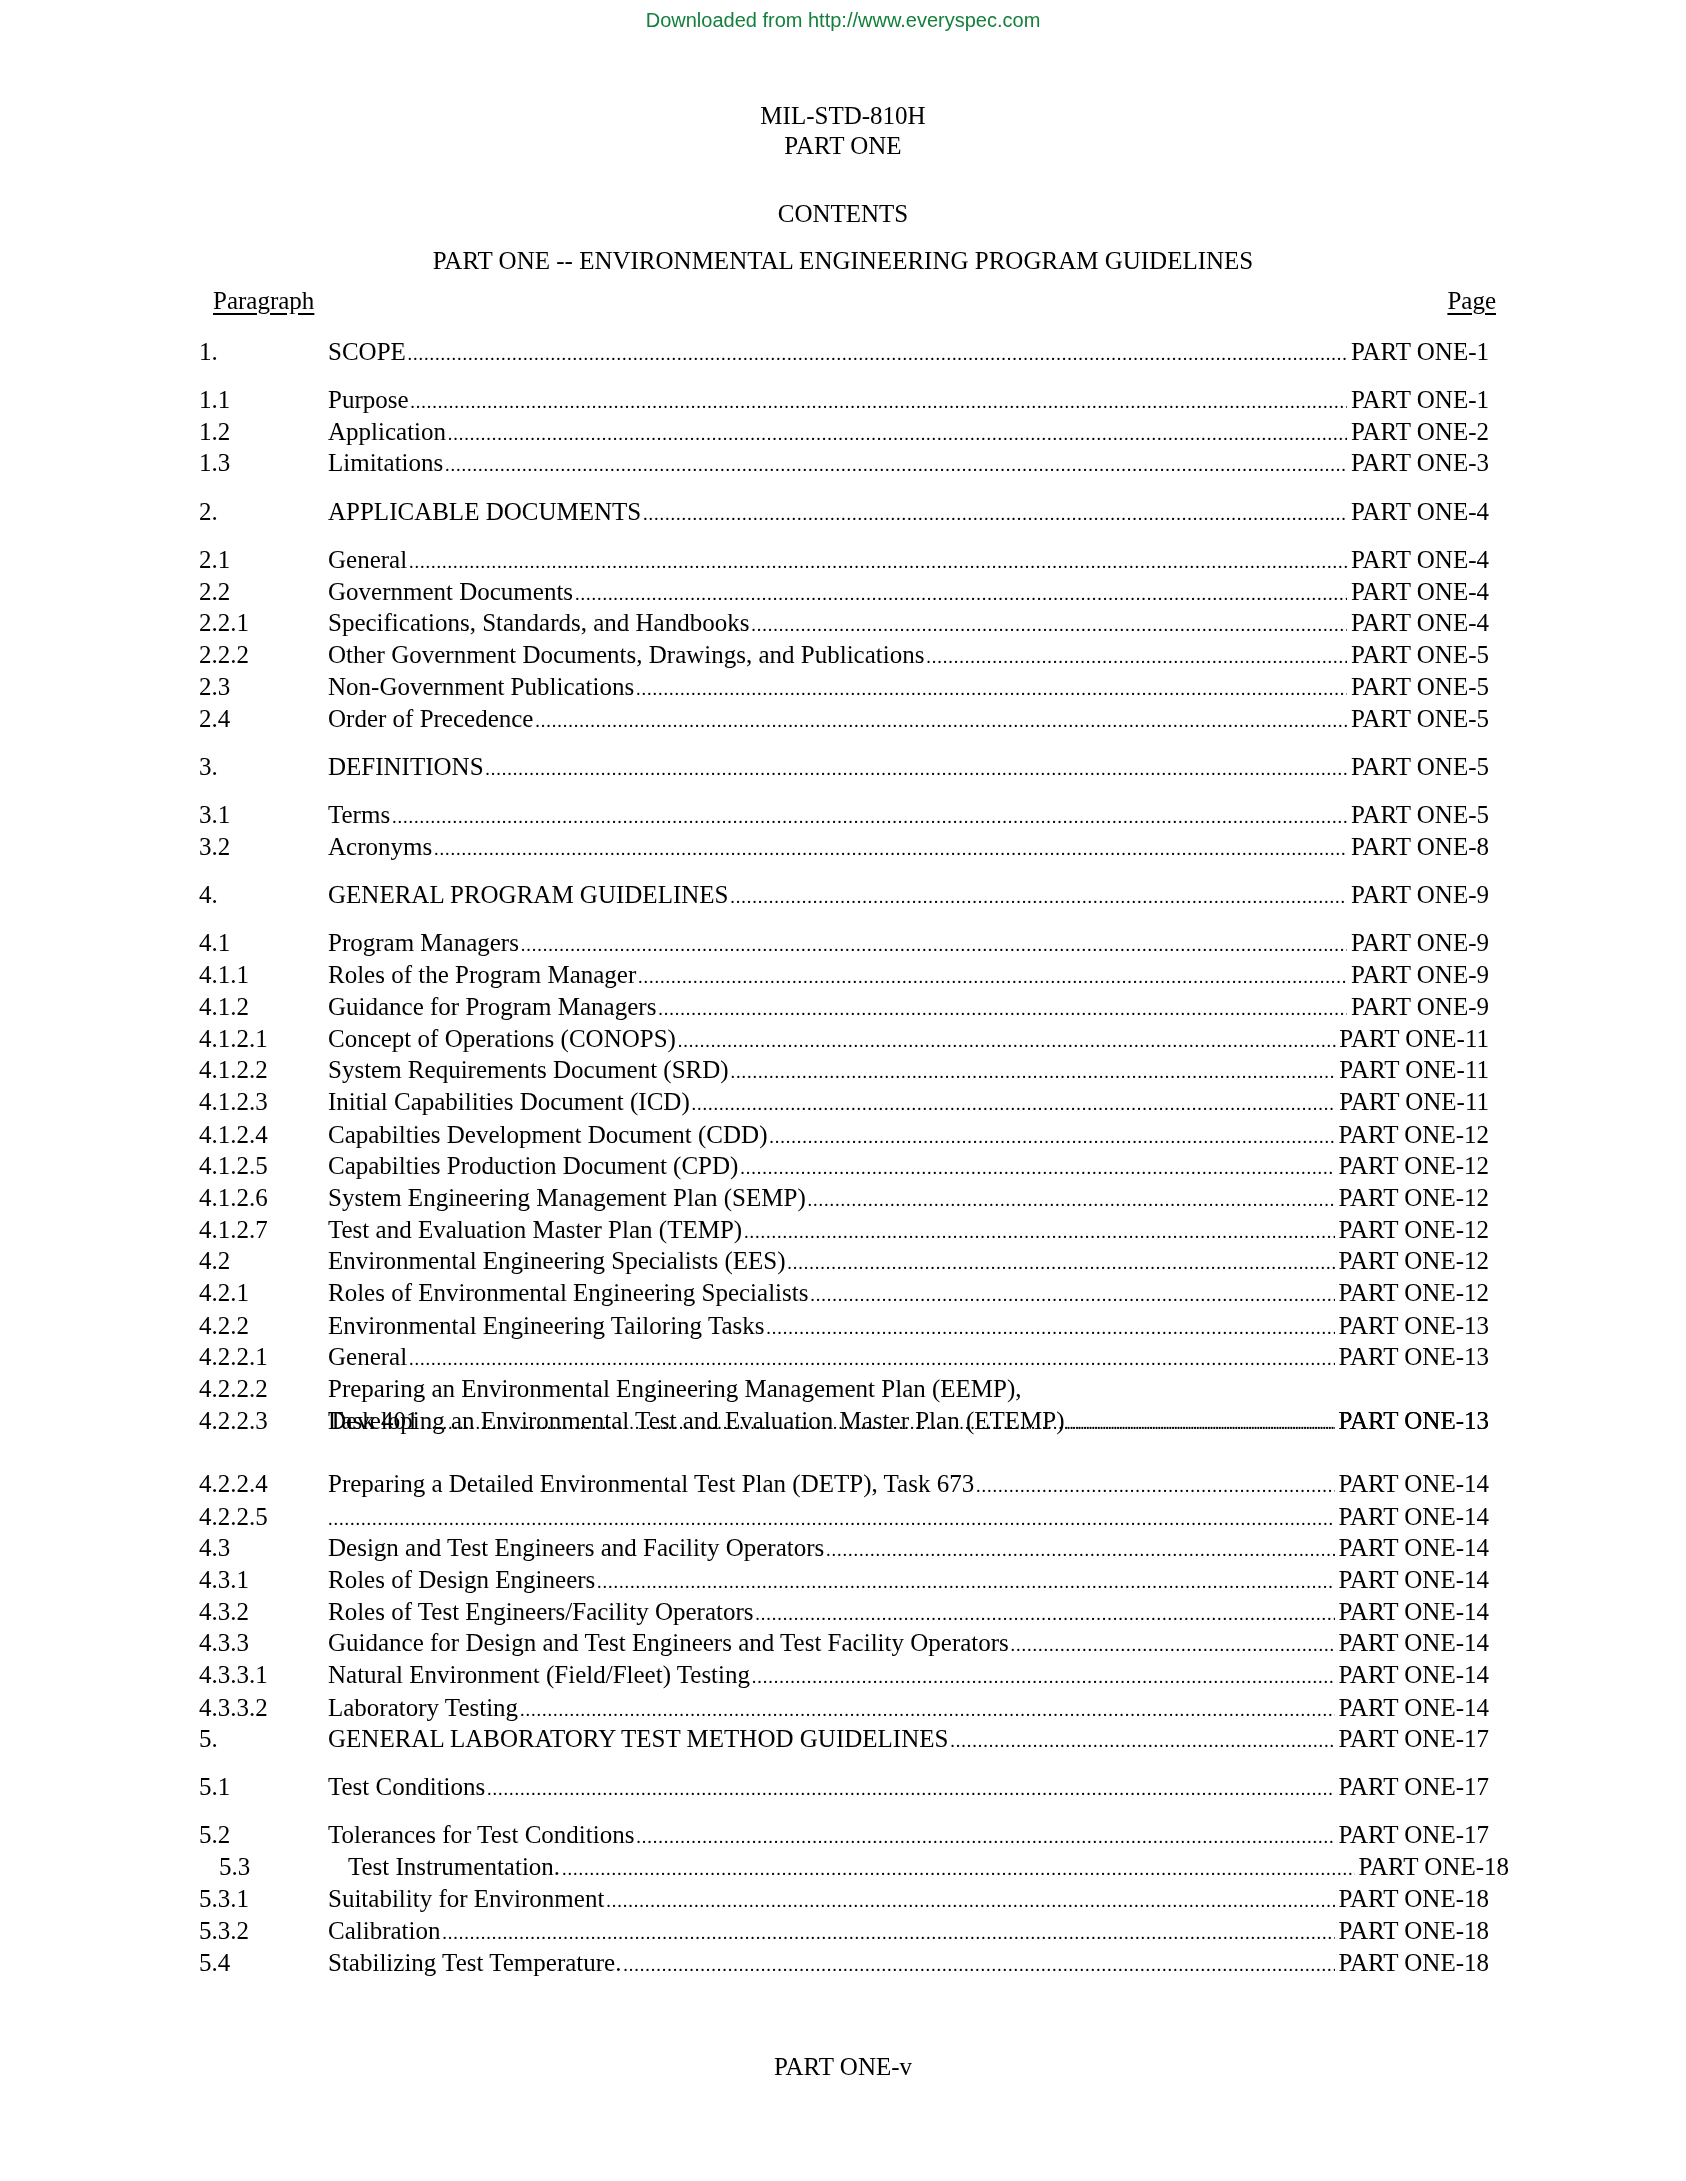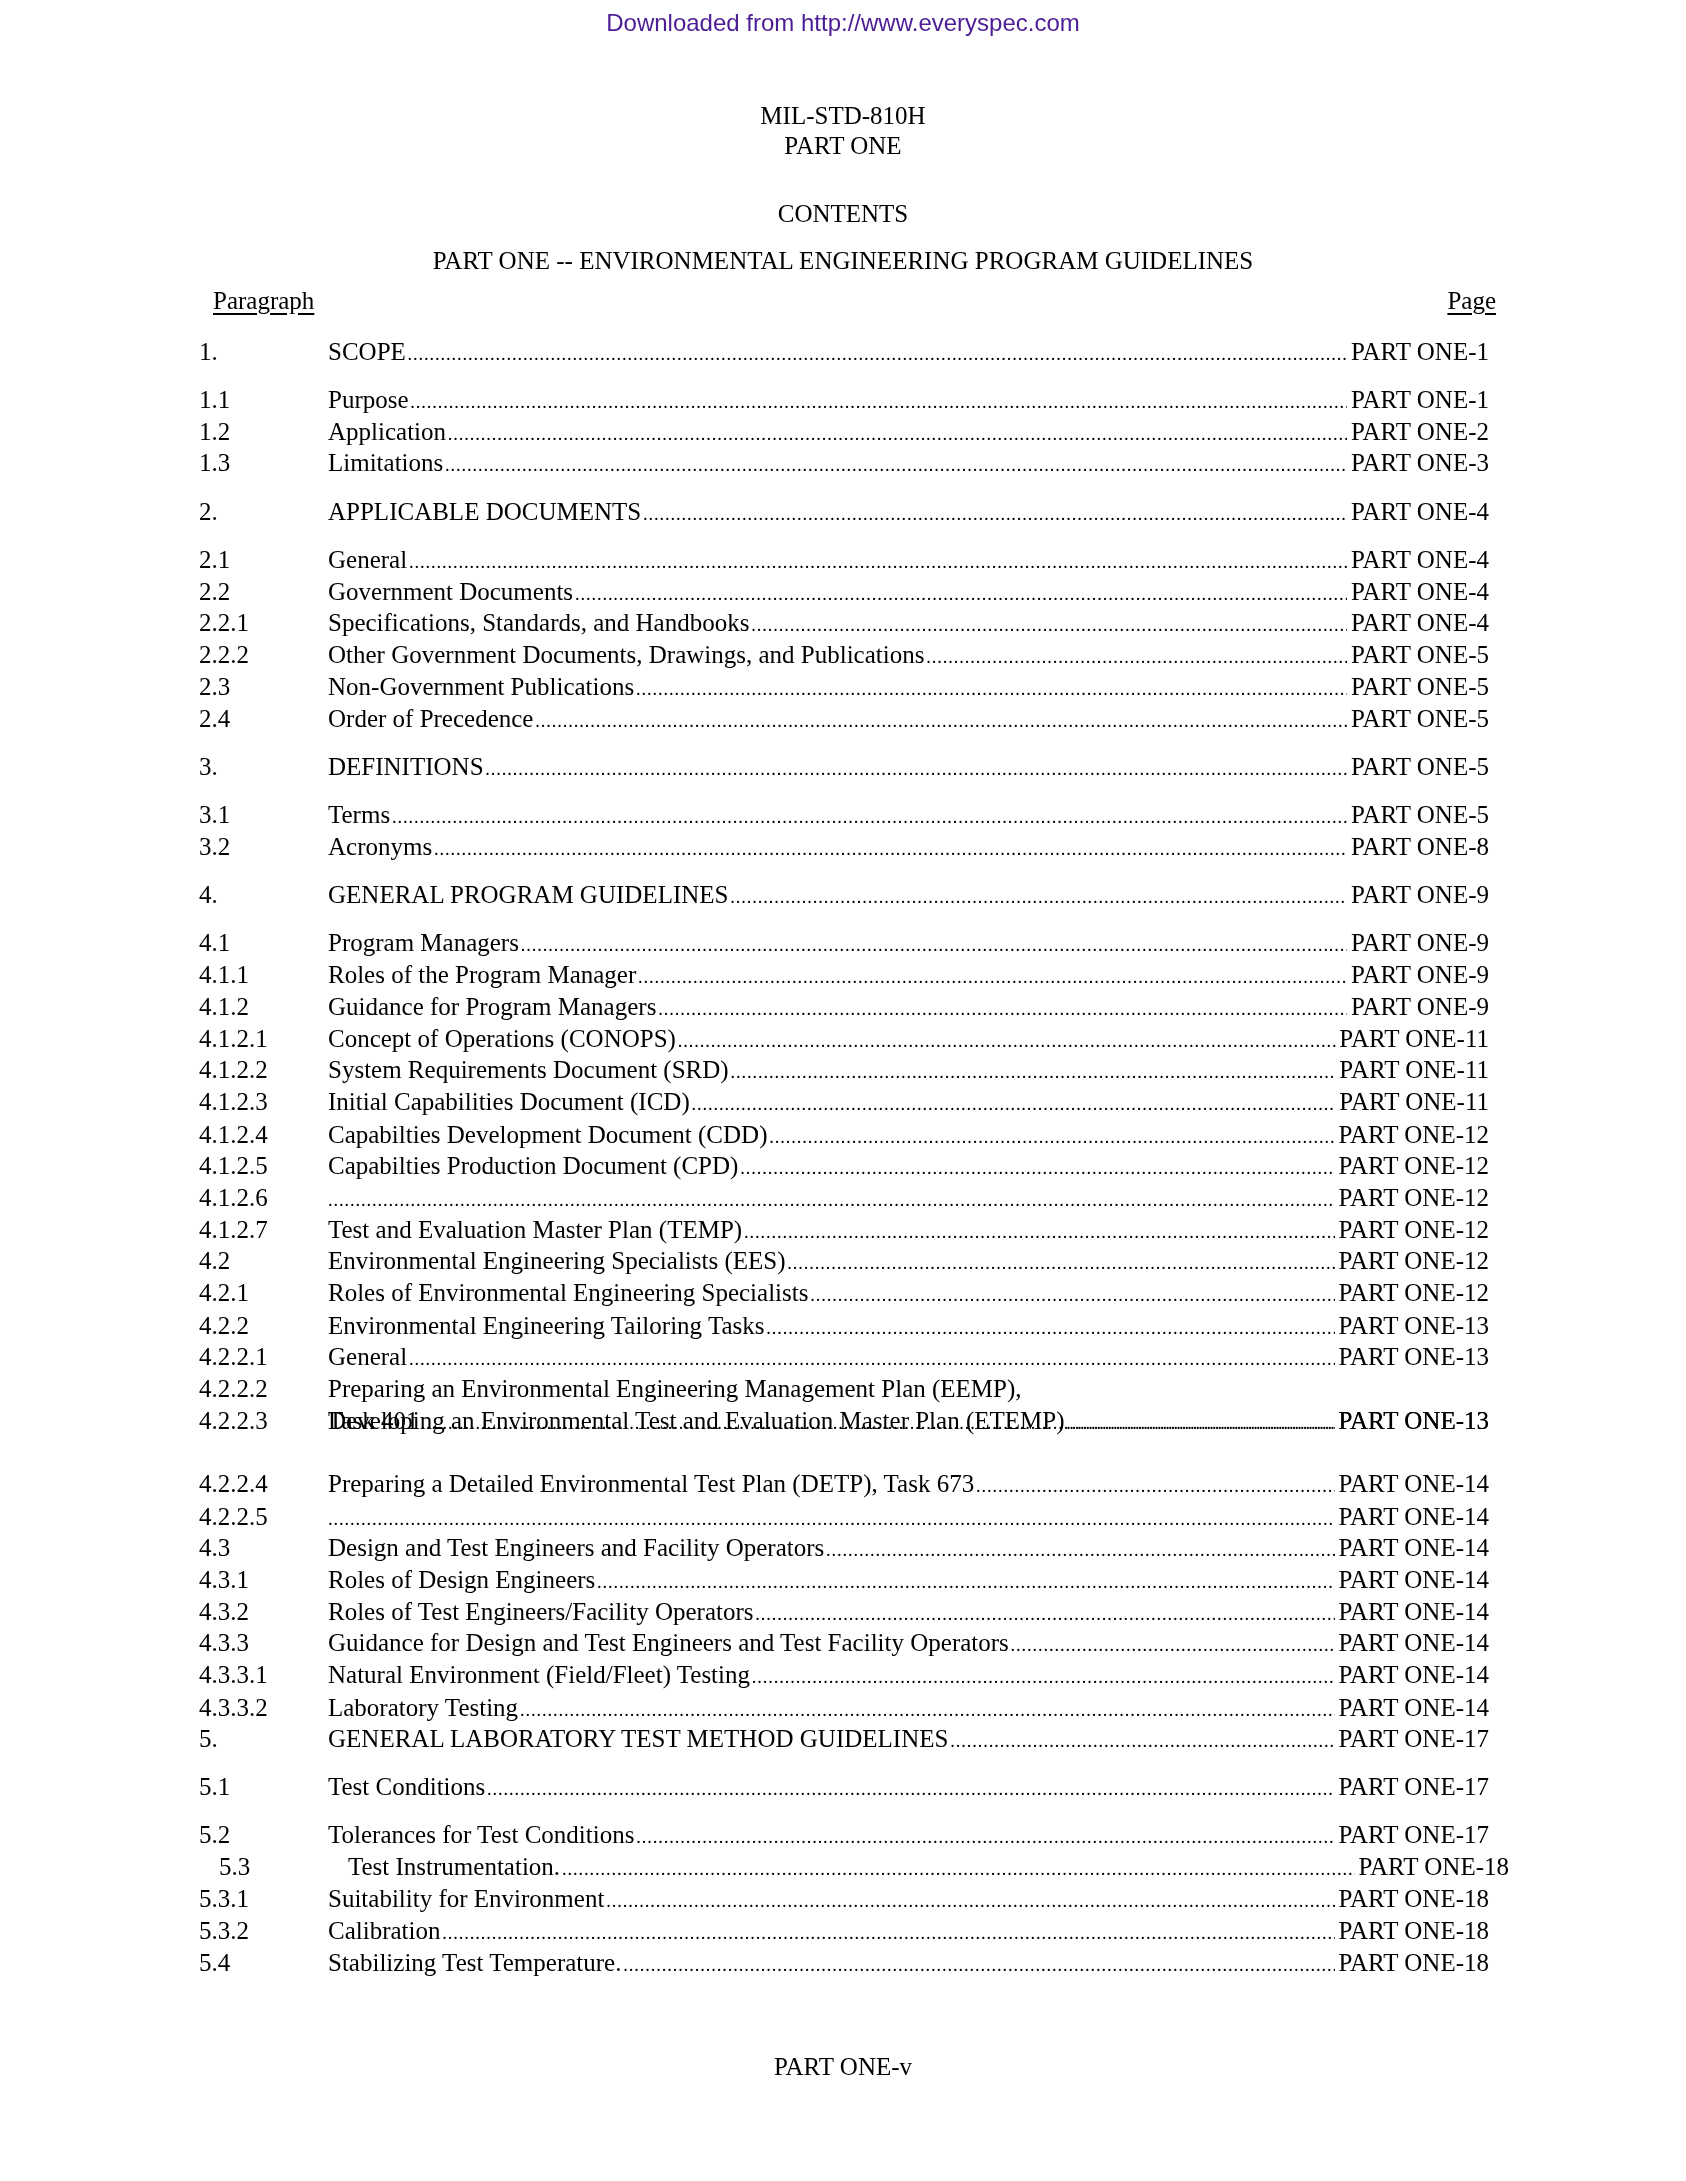--- a/index.html
+++ b/index.html
@@ -1,21 +1,21 @@
 <!DOCTYPE html>
 <html style="font-size:14.7px"><head>
 <meta charset="utf-8">
 <style>
   html, body { margin: 0; padding: 0; background: #ffffff; }
   body { width: 1686px; height: 2182px; position: relative; overflow: hidden; color: #000; }
   .serif { font-family: "Liberation Serif", "DejaVu Serif", serif; }
   .sans { font-family: "Liberation Sans", "DejaVu Sans", sans-serif; }
   .abs { position: absolute; }
   .center { left: 0; width: 1686px; text-align: center; }
-  #download { top: 9.2px; font-size: 24px; color: #4c1d95; }
+  #download { top: 9.2px; font-size: 20px; color: #15803d; }
   .title { font-size: 25px; line-height: 29px; }
   #doc-id { top: 101px; }
   #part { top: 131px; }
   #contents { top: 199px; }
   #part-heading { top: 246px; }
   .colhead { top: 287px; font-size: 25px; text-decoration: underline; text-underline-offset: 3.7px; }
   #para-head { left: 213px; }
   #page-head { right: 190px; text-align: right; }
   .toc-row { position: absolute; left: 199px; width: 1290px; height: 31px; font-size: 25px; line-height: 31px; white-space: nowrap; }
   .toc-num { position: absolute; left: 0; top: 0; }
@@ -221,20 +221,21 @@
       <span class="toc-num">4.1.2.5</span>
       <div class="toc-body">
         <span class="toc-title">Capabilties Production Document (CPD)</span>
         <span class="toc-dots"></span>
         <span class="toc-page">PART ONE-12</span>
       </div>
     </div>
     <div class="toc-row serif" style="top: 1182px;">
       <span class="toc-num">4.1.2.6</span>
       <div class="toc-body">
+        <span class="toc-title">System Engineering Management Plan (SEMP)</span>
         <span class="toc-dots"></span>
         <span class="toc-page">PART ONE-12</span>
       </div>
     </div>
     <div class="toc-row serif" style="top: 1214px;">
       <span class="toc-num">4.1.2.7</span>
       <div class="toc-body">
         <span class="toc-title">Test and Evaluation Master Plan (TEMP)</span>
         <span class="toc-dots"></span>
         <span class="toc-page">PART ONE-12</span>

